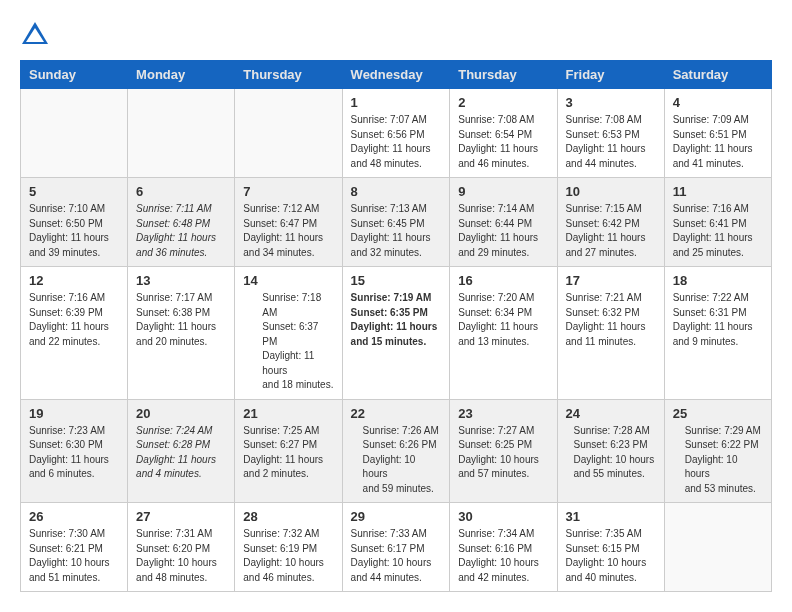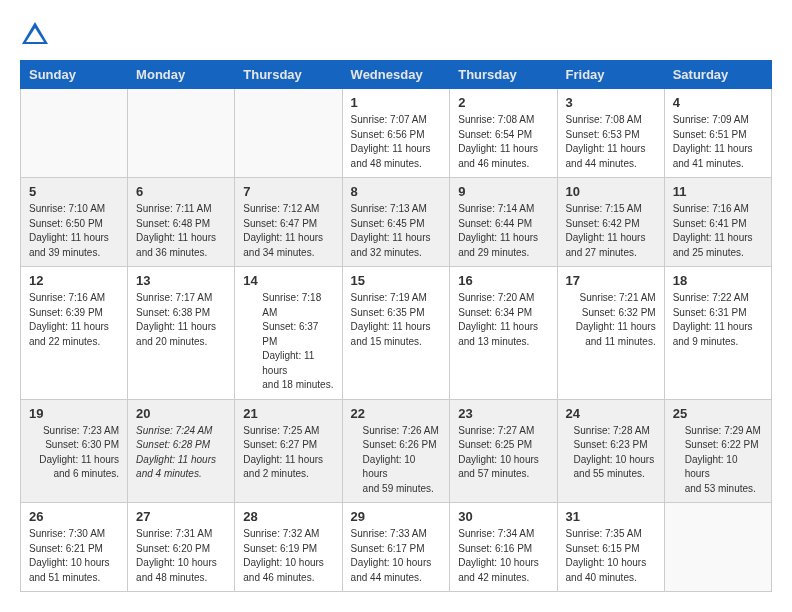--- a/index.html
+++ b/index.html
@@ -168,21 +168,21 @@
       <tr>
         <td>
           <span class="day-number">5</span>
           <div class="day-info" style="white-space: pre-line;">Sunrise: 7:10 AM
 Sunset: 6:50 PM
 Daylight: 11 hours
 and 39 minutes.</div>
         </td>
         <td>
           <span class="day-number">6</span>
-          <div class="day-info" style="white-space: pre-line;">Sunrise: 7:11 AM
+          <div class="day-info" style="white-space: pre-line; font-style: italic;">Sunrise: 7:11 AM
 Sunset: 6:48 PM
 Daylight: 11 hours
 and 36 minutes.</div>
         </td>
         <td>
           <span class="day-number">7</span>
           <div class="day-info" style="white-space: pre-line;">Sunrise: 7:12 AM
 Sunset: 6:47 PM
 Daylight: 11 hours
 and 34 minutes.</div>
@@ -233,51 +233,51 @@
         </td>
         <td>
           <span class="day-number">14</span>
           <div class="day-info" style="white-space: pre-line; margin-left: 19px;">Sunrise: 7:18 AM
 Sunset: 6:37 PM
 Daylight: 11 hours
 and 18 minutes.</div>
         </td>
         <td>
           <span class="day-number">15</span>
-          <div class="day-info" style="white-space: pre-line;">Sunrise: 7:19 AM
+          <div class="day-info" style="white-space: pre-line; font-weight: bold;">Sunrise: 7:19 AM
 Sunset: 6:35 PM
 Daylight: 11 hours
 and 15 minutes.</div>
         </td>
         <td>
           <span class="day-number">16</span>
           <div class="day-info" style="white-space: pre-line;">Sunrise: 7:20 AM
 Sunset: 6:34 PM
 Daylight: 11 hours
 and 13 minutes.</div>
         </td>
         <td>
           <span class="day-number">17</span>
-          <div class="day-info" style="white-space: pre-line; text-align: right;">Sunrise: 7:21 AM
+          <div class="day-info" style="white-space: pre-line;">Sunrise: 7:21 AM
 Sunset: 6:32 PM
 Daylight: 11 hours
 and 11 minutes.</div>
         </td>
         <td>
           <span class="day-number">18</span>
           <div class="day-info" style="white-space: pre-line;">Sunrise: 7:22 AM
 Sunset: 6:31 PM
 Daylight: 11 hours
 and 9 minutes.</div>
         </td>
       </tr>
       <tr>
         <td>
           <span class="day-number">19</span>
-          <div class="day-info" style="white-space: pre-line; text-align: right;">Sunrise: 7:23 AM
+          <div class="day-info" style="white-space: pre-line;">Sunrise: 7:23 AM
 Sunset: 6:30 PM
 Daylight: 11 hours
 and 6 minutes.</div>
         </td>
         <td>
           <span class="day-number">20</span>
           <div class="day-info" style="white-space: pre-line; font-style: italic;">Sunrise: 7:24 AM
 Sunset: 6:28 PM
 Daylight: 11 hours
 and 4 minutes.</div>

